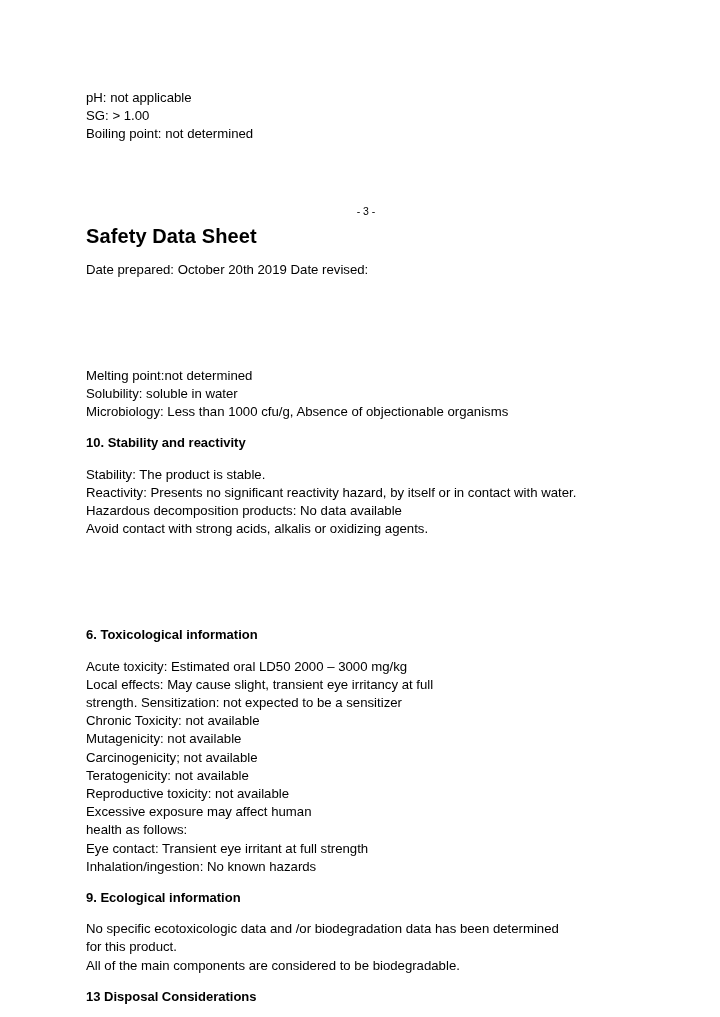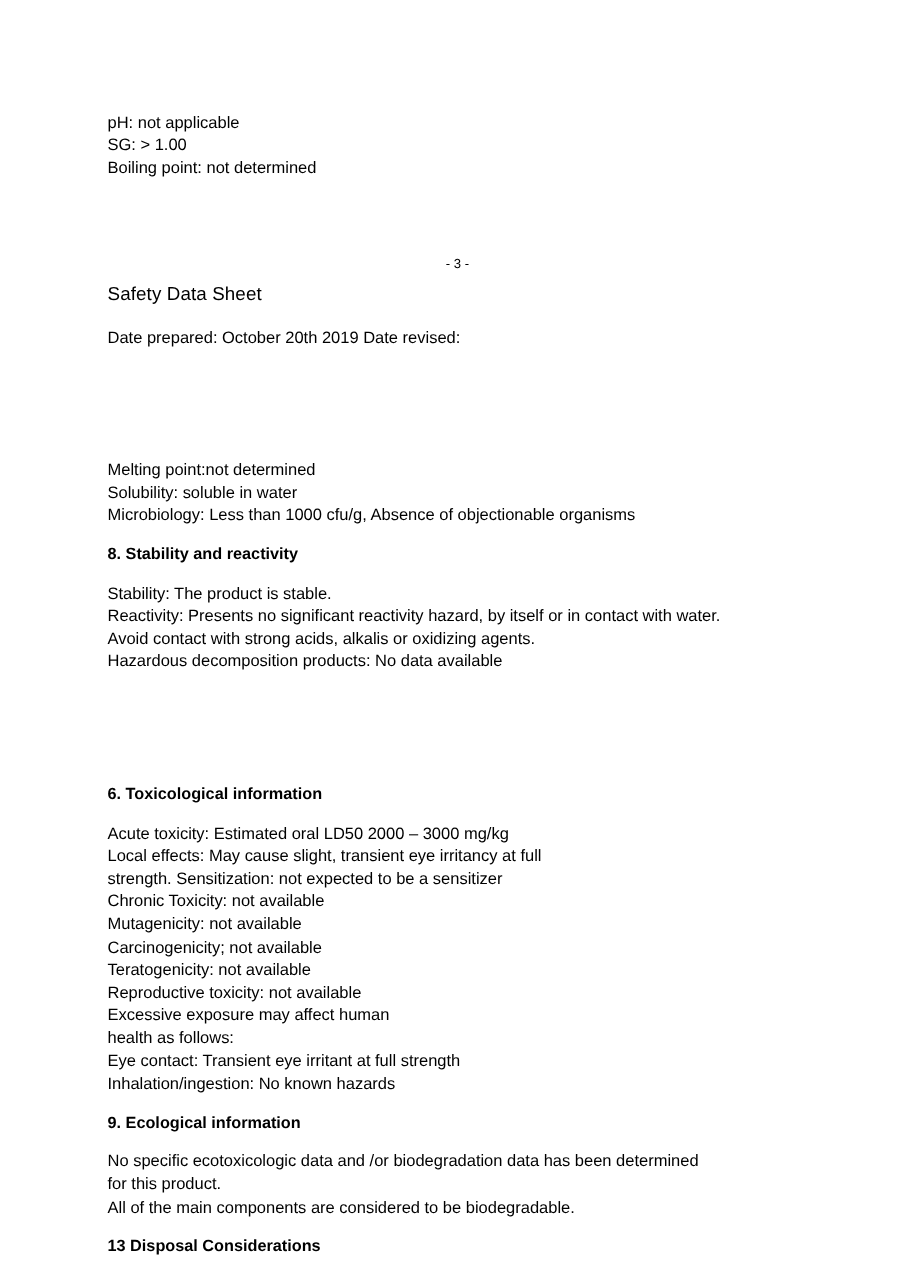--- a/index.html
+++ b/index.html
@@ -38,22 +38,22 @@
   .block {
     margin: 0;
   }
   .page-number {
     text-align: center;
     font-size: 10.5px;
     line-height: 14px;
     width: 560px;
   }
   .doc-title {
-    font-size: 15px;
-    font-weight: normal;
+    font-size: 20px;
+    font-weight: bold;
     line-height: 24px;
     letter-spacing: 0.1px;
   }
   .section-heading {
     font-size: 13px;
     font-weight: bold;
     line-height: 18.2px;
   }
   .gap-xs { height: 6px; }
   .gap-sm { height: 13px; }
@@ -87,29 +87,29 @@
     <div class="gap-xxl"></div>
 
     <div class="block">
       <div class="line">Melting point:not determined</div>
       <div class="line">Solubility: soluble in water</div>
       <div class="line">Microbiology: Less than 1000 cfu/g, Absence of objectionable organisms</div>
     </div>
 
     <div class="gap-sm"></div>
 
-    <div class="section-heading">8. Stability and reactivity</div>
+    <div class="section-heading">10. Stability and reactivity</div>
 
     <div class="gap-sm"></div>
 
     <div class="block">
       <div class="line">Stability: The product is stable.</div>
       <div class="line">Reactivity: Presents no significant reactivity hazard, by itself or in contact with water.</div>
+      <div class="line">Hazardous decomposition products: No data available</div>
       <div class="line">Avoid contact with strong acids, alkalis or oxidizing agents.</div>
-      <div class="line">Hazardous decomposition products: No data available</div>
     </div>
 
     <div class="gap-xxl"></div>
 
     <div class="section-heading">6. Toxicological information</div>
 
     <div class="gap-sm"></div>
 
     <div class="block">
       <div class="line">Acute toxicity: Estimated oral LD50 2000 – 3000 mg/kg</div>

